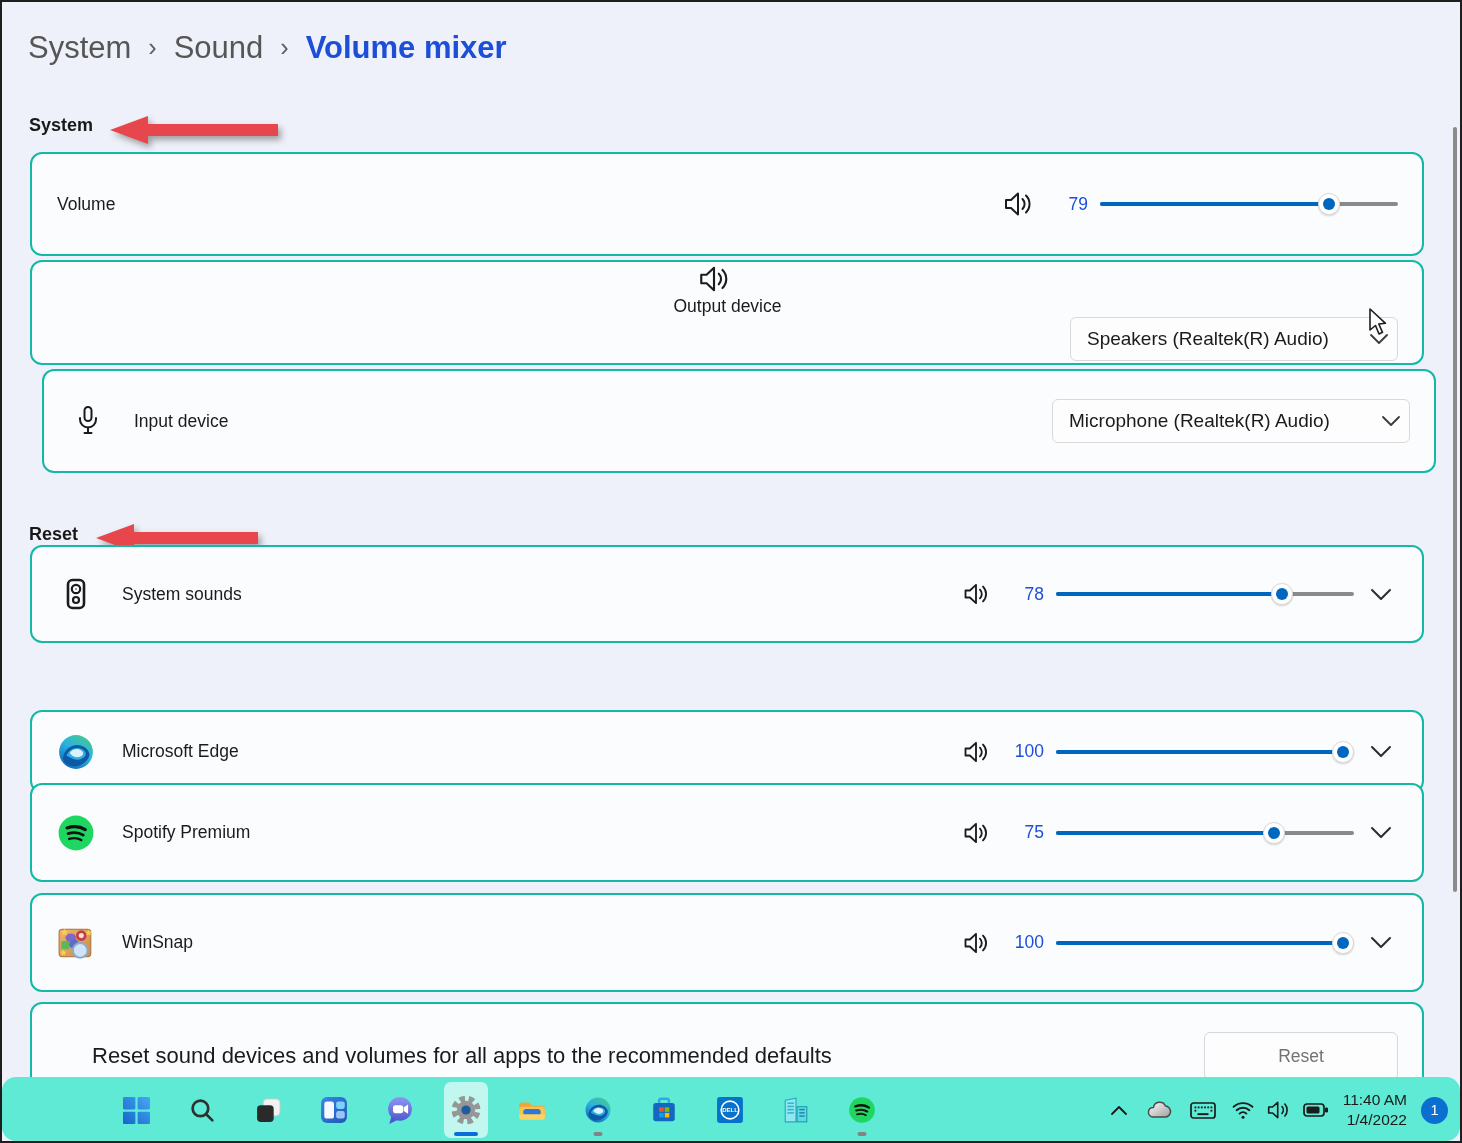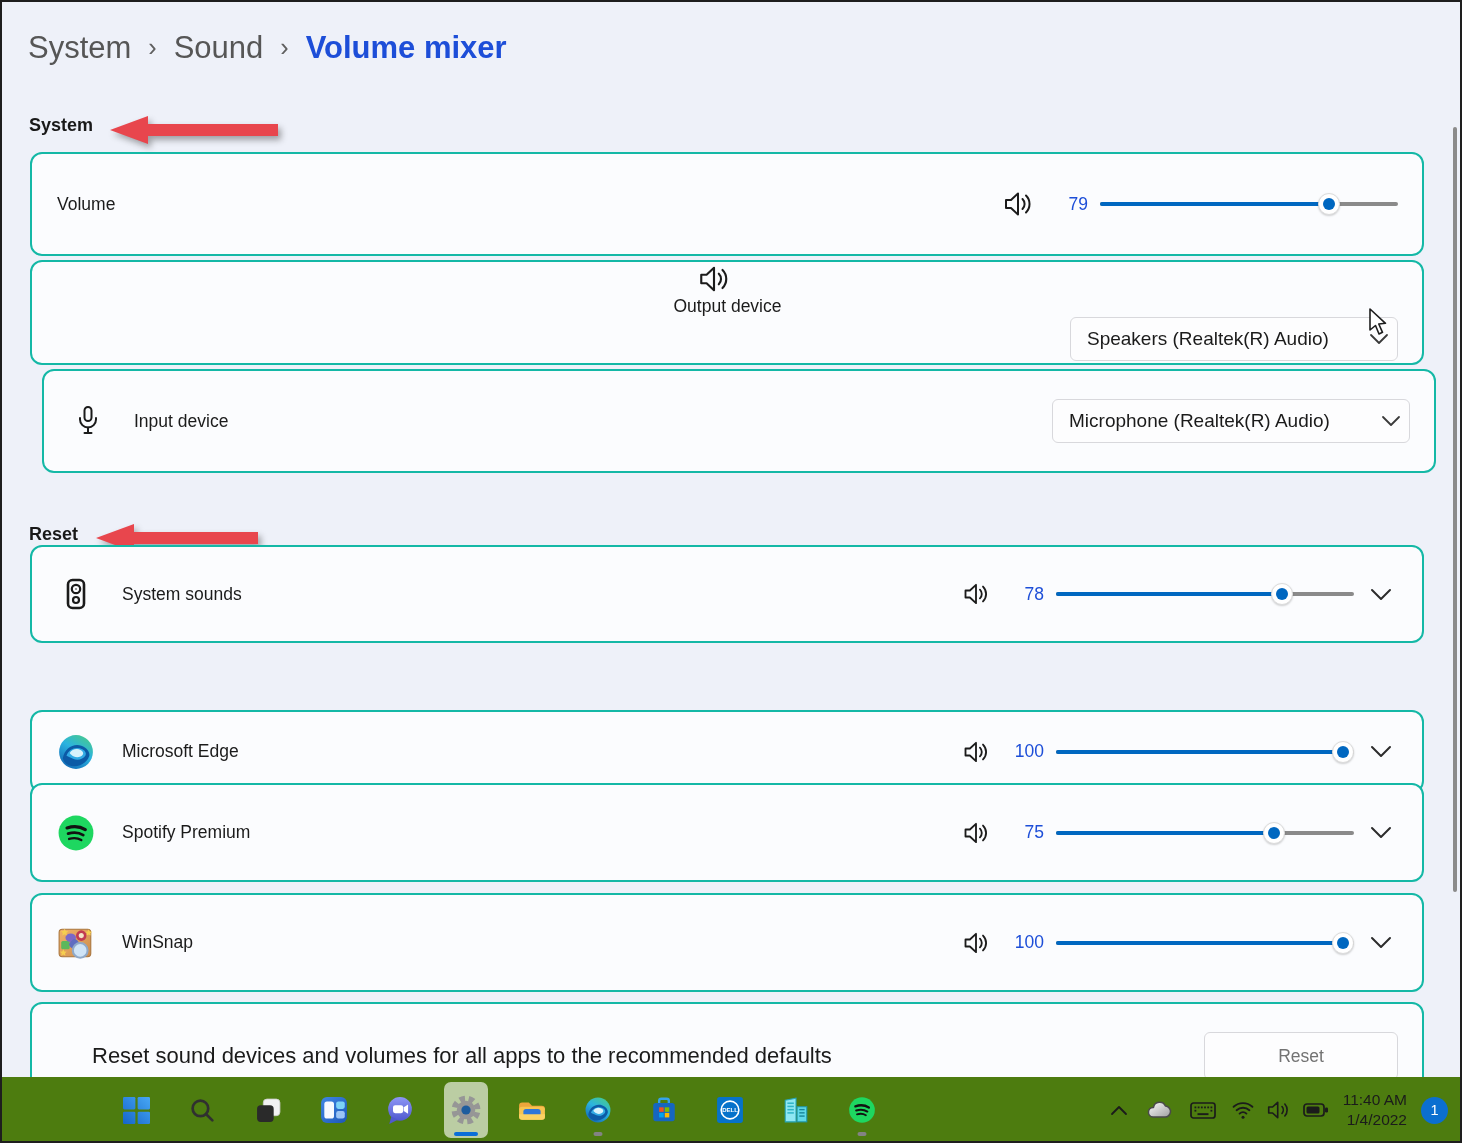--- a/index.html
+++ b/index.html
@@ -56,21 +56,21 @@
                font-family:"Liberation Sans", sans-serif; color:#737373; cursor:pointer; }
 
   
   .scrollbar-thumb { position:absolute; left:1451px; top:125px; width:4px; height:765px;
                      background:#8b8b8b; border-radius:2px; }
 
   
   .cursor { position:absolute; left:1366px; top:306px; pointer-events:none; }
 
   
-  .taskbar { position:absolute; left:0; right:0; top:1075px; bottom:0; background:#4d7c0f; }
+  .taskbar { position:absolute; left:0; right:0; top:1075px; bottom:0; background:#5eead4;border-radius:14px; }
   .tb-icons { position:absolute; left:112px; top:5px; display:flex; gap:22px; }
   .tb-cell { position:relative; width:44px; height:56px; display:flex; align-items:center;
              justify-content:center; border-radius:7px; cursor:pointer; }
   .tb-cell.active { background:rgba(255,255,255,.62); }
   .pill { position:absolute; bottom:2px; left:50%; transform:translateX(-50%); border-radius:3px; }
   .pill.accent { width:24px; height:4px; background:#0a6ed8; }
   .pill.dot { width:9px; height:4px; background:#838383; }
 
   .tray { position:absolute; right:12px; top:5px; height:56px; display:flex; align-items:center; }
   .tray-btn { display:flex; align-items:center; justify-content:center; height:44px; cursor:pointer;

